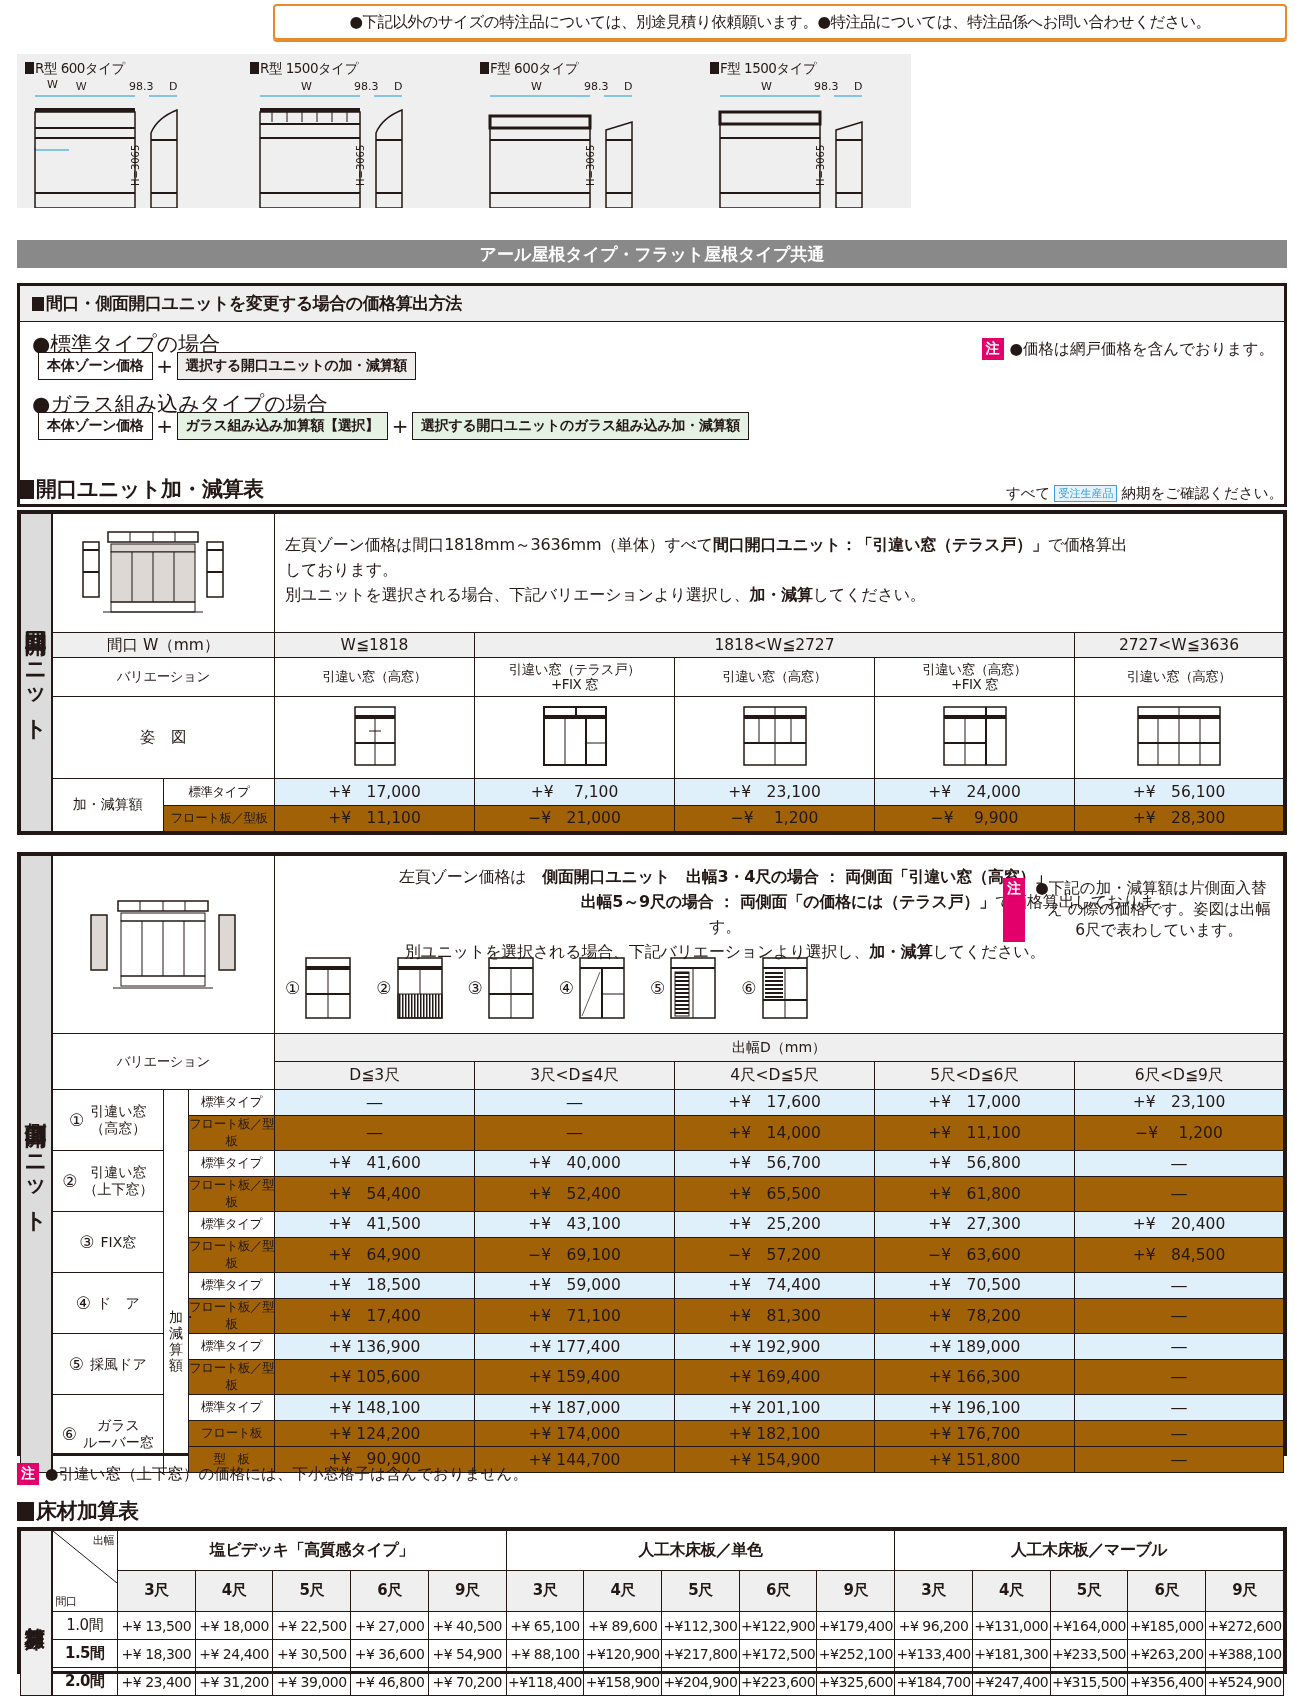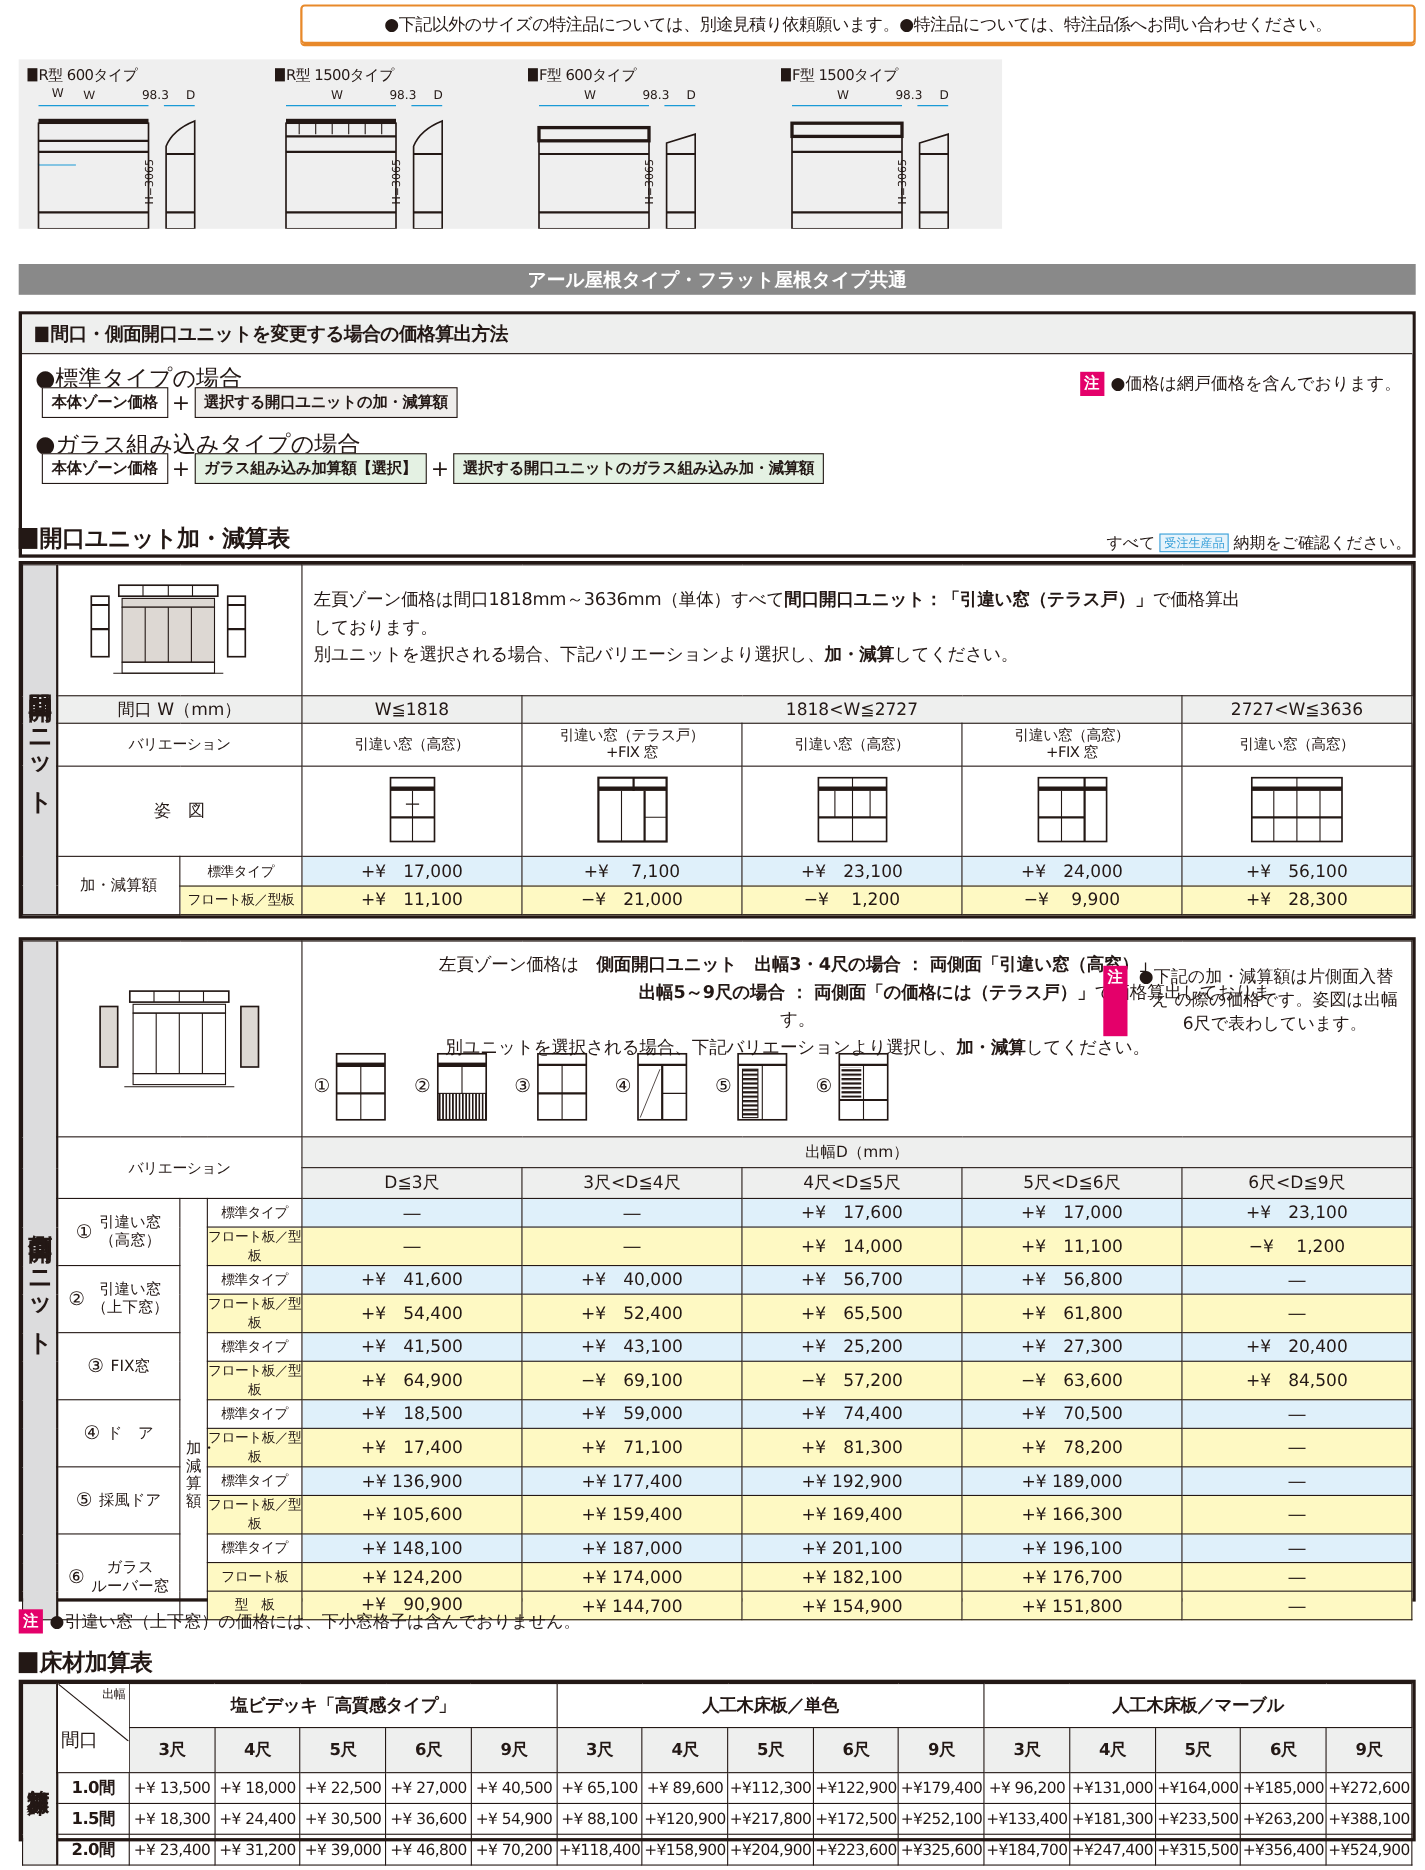--- a/index.html
+++ b/index.html
@@ -23,21 +23,21 @@
 .plus{width:24px;text-align:center;font-size:20px}
 .note-tag{display:inline-flex;width:22px;height:22px;background:#e4006a;color:#fff;font-weight:bold;font-size:14px;align-items:center;justify-content:center;margin-right:6px}
 .sec-title{font-size:21px;font-weight:bold;letter-spacing:-0.5px;display:flex;align-items:center}
 .sec-title::before{content:"";width:17px;height:19px;background:#231815;display:inline-block;margin-right:2px}
 .tbl-wrap{border:3px solid #231815;border-right-width:3px}
 table{border-collapse:collapse;width:100%;table-layout:fixed}
 td{border:1px solid #231815;text-align:center;vertical-align:middle;font-size:15.5px;padding:0}
 .side{background:#dcdcdd;font-weight:bold;font-size:22px;writing-mode:vertical-rl;text-orientation:upright;letter-spacing:2px;border-right:2px solid #231815}
 .hdr{background:#eeefee}
 .blue{background:#dff0fa}
-.grn{background:#fef9c3}
+.grn{background:#a16207}
 .small{font-size:12.5px;letter-spacing:-0.5px}
 .val{white-space:pre;font-size:15.5px}
 .floor td{font-size:14px;letter-spacing:-0.5px;white-space:pre}
 .badge{display:inline-block;border:1px solid #39a0d9;color:#39a0d9;background:#e6f3fb;font-size:11px;padding:0 3px;margin:0 4px;vertical-align:1px}
 .desc{position:absolute;font-size:16px;line-height:25px;letter-spacing:-0.2px}
 .desc b{font-weight:bold}
 .unit-icons{position:absolute;display:flex;align-items:center}
 .circ{font-size:17px;margin:0 4px 0 0}
 </style>
 </head>
@@ -577,21 +577,21 @@
         <col style="width:66px">
       </colgroup>
     <tbody>
         <tr style="height:27px">
       <td class="side hdr" rowspan="5" style="font-size:20px;background:#eeefee">床材加算額</td>
       <td rowspan="2" style="position:relative;background:#fff">
         <svg width="64" height="52" style="position:absolute;left:0;top:0">
               <line x1="0" y1="0" x2="64" y2="52" stroke="#231815"></line>
             </svg>
         <span style="position:absolute;right:3px;top:2px;font-size:11px">出幅</span>
-        <span style="position:absolute;left:3px;bottom:18px;font-size:17px">間口</span>
+        <span style="position:absolute;left:3px;bottom:2px;font-size:11px">間口</span>
       </td>
     <td colspan="5" style="font-size: 16px; font-weight: bold;">塩ビデッキ「高質感タイプ」</td>
           <td colspan="5" style="font-size: 16px; font-weight: bold;">人工木床板／単色</td>
           <td colspan="5" style="font-size: 16px; font-weight: bold;">人工木床板／マーブル</td>
         </tr>
     <tr style="height:28px" id="floor-size-row">
           <td class="hdr" style="font-size: 15px; font-weight: bold;">3尺</td>
           <td class="hdr" style="font-size: 15px; font-weight: bold;">4尺</td>
           <td class="hdr" style="font-size: 15px; font-weight: bold;">5尺</td>
           <td class="hdr" style="font-size: 15px; font-weight: bold;">6尺</td>
@@ -601,21 +601,21 @@
           <td class="hdr" style="font-size: 15px; font-weight: bold;">5尺</td>
           <td class="hdr" style="font-size: 15px; font-weight: bold;">6尺</td>
           <td class="hdr" style="font-size: 15px; font-weight: bold;">9尺</td>
           <td class="hdr" style="font-size: 15px; font-weight: bold;">3尺</td>
           <td class="hdr" style="font-size: 15px; font-weight: bold;">4尺</td>
           <td class="hdr" style="font-size: 15px; font-weight: bold;">5尺</td>
           <td class="hdr" style="font-size: 15px; font-weight: bold;">6尺</td>
           <td class="hdr" style="font-size: 15px; font-weight: bold;">9尺</td>
         </tr>
   <tr style="height: 28px;">
-          <td style="font-size: 15px; font-weight: bold;">1.0間</td>
+          <td style="font-size: 15px; font-weight: normal;">1.0間</td>
           <td>+¥ 13,500</td>
           <td>+¥ 18,000</td>
           <td>+¥ 22,500</td>
           <td>+¥ 27,000</td>
           <td>+¥ 40,500</td>
           <td>+¥ 65,100</td>
           <td>+¥ 89,600</td>
           <td>+¥112,300</td>
           <td>+¥122,900</td>
           <td>+¥179,400</td>

